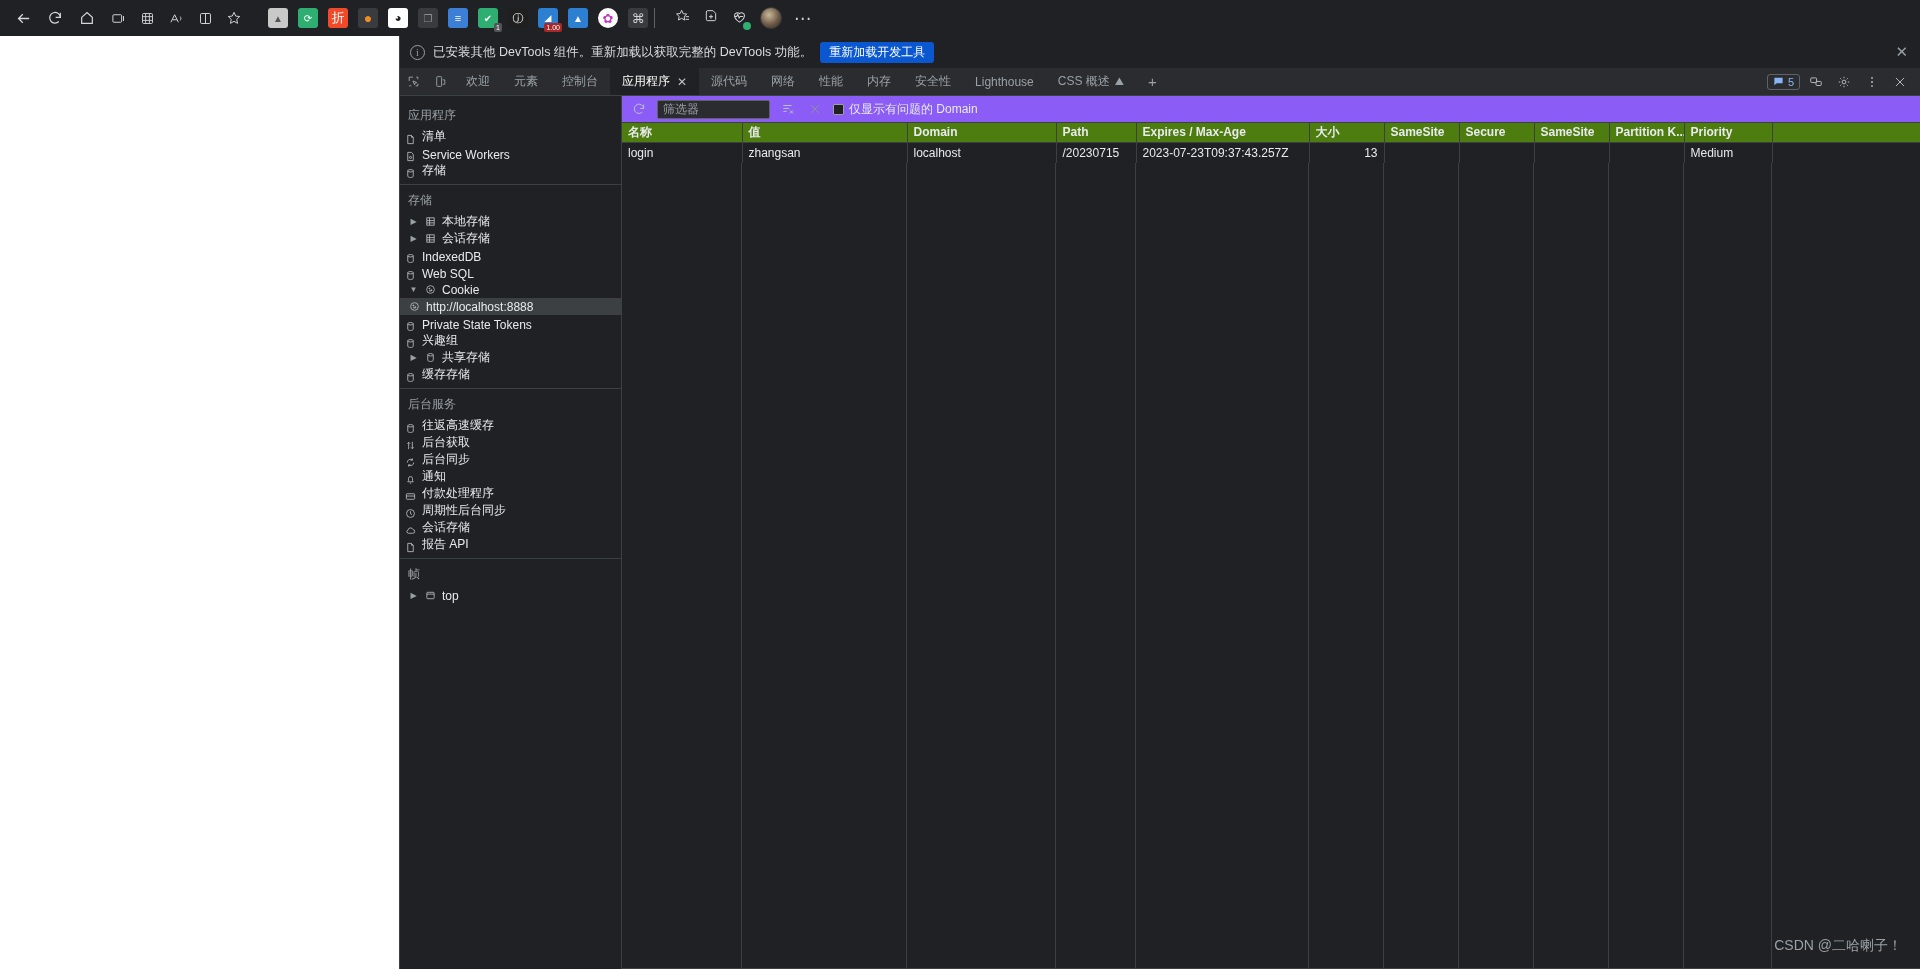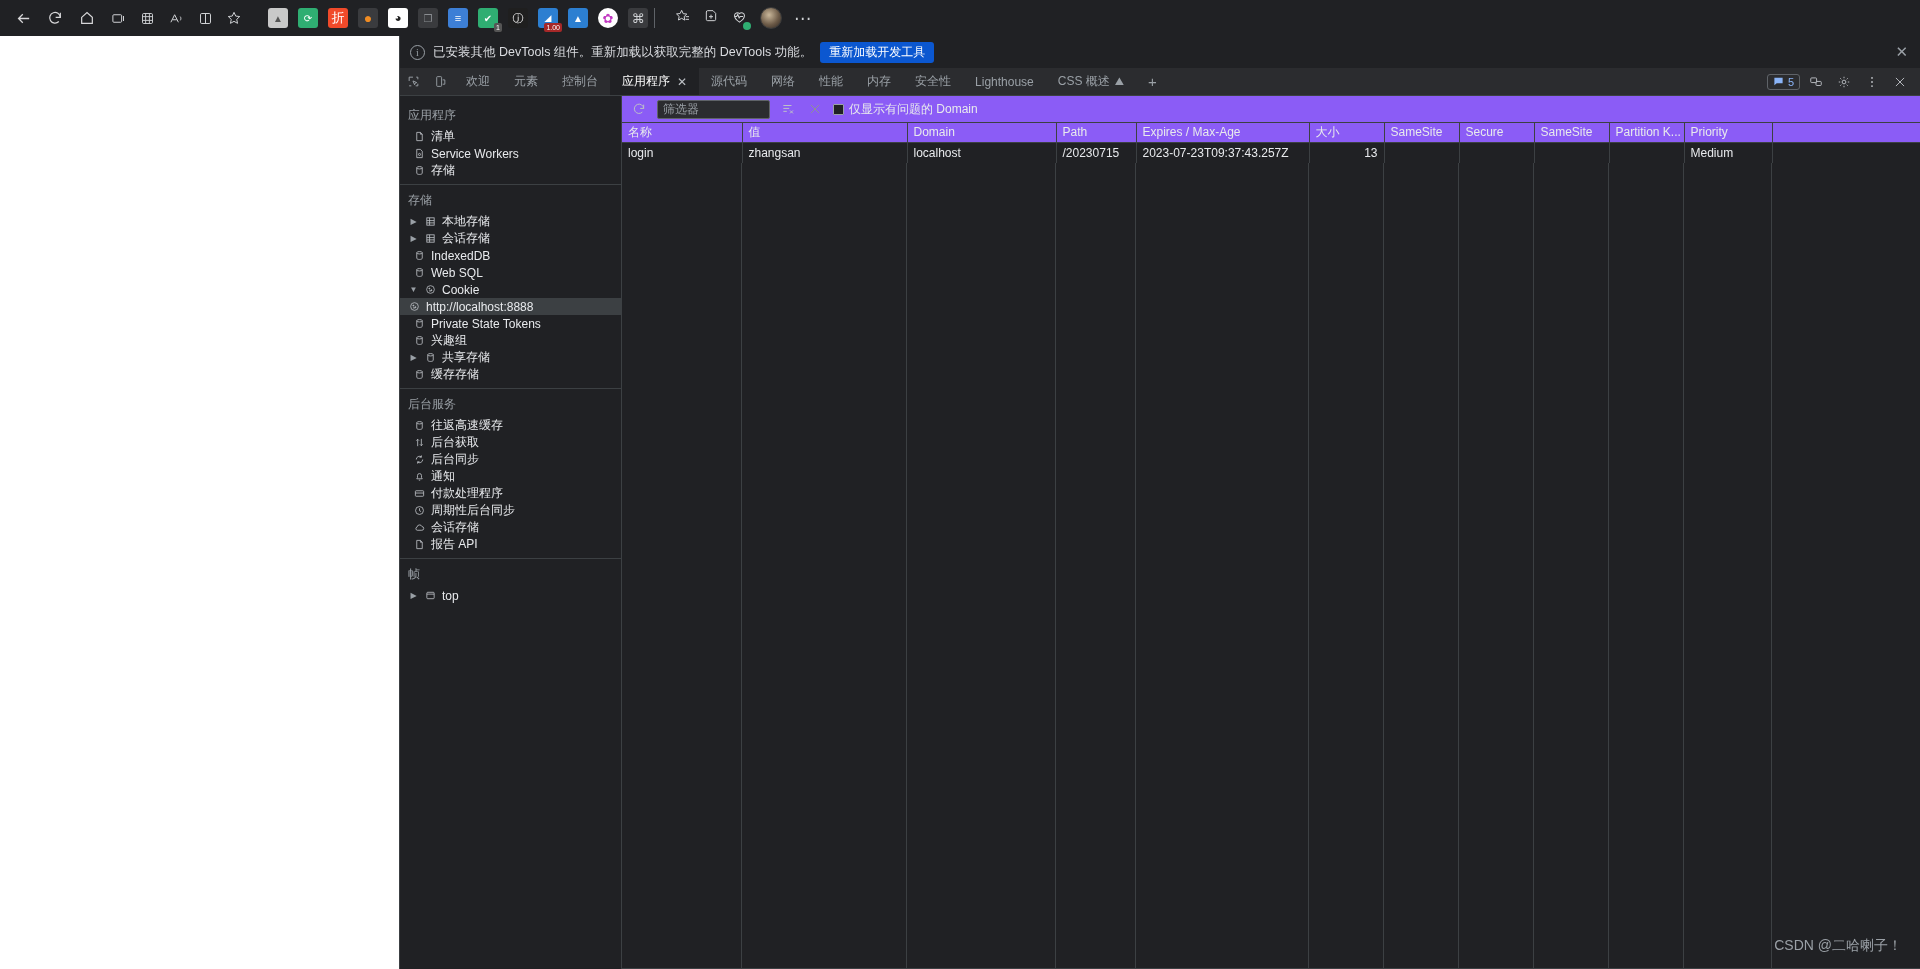--- a/index.html
+++ b/index.html
@@ -142,21 +142,21 @@
   .sb-item.sel { background: #3c4043; }
   .sb-arrow {
     width: 11px; flex: 0 0 11px; color: #9aa0a6;
     font-size: 8px; text-align: center; line-height: 17px;
   }
   .sb-icon {
     width: 13px; flex: 0 0 13px; display: flex;
     align-items: center; justify-content: center; color: #bdc1c6;
   }
   .sb-label { font-size: 12px; }
-  .indent-1 { padding-left: 13px; }
+  .indent-1 { padding-left: 4px; align-items: flex-end; }
   .indent-2 { }
 
   
   .dt-main { flex: 1 1 auto; display: flex; flex-direction: column; min-width: 0; }
   .cookie-toolbar {
     height: 27px; flex: 0 0 27px;
     background: #8b5cf6; border-bottom: 1px solid #3c4043;
     display: flex; align-items: center; gap: 9px; padding: 0 8px;
     font-size: 12px; color: #cfd1d4;
   }
@@ -173,21 +173,21 @@
   .chk {
     width: 11px; height: 11px; border: 1px solid #9aa0a6;
     border-radius: 1px; background: #202124;
   }
 
   
   .ck-table-wrap { flex: 1 1 auto; overflow: hidden; background: #202124; display: flex;
     flex-direction: column; min-height: 0; }
   .ck-table { width: 100%; border-collapse: collapse; table-layout: fixed; font-size: 12px; }
   .ck-table th {
-    background: #8b5cf6; color: #e8eaed; font-weight: normal;
+    background: #4d7c0f; color: #e8eaed; font-weight: bold;
     text-align: left; height: 19px; padding: 0 6px;
     border-right: 1px solid #3c4043; border-bottom: 1px solid #3c4043;
     font-size: 12px; overflow: hidden; white-space: nowrap;
   }
   .ck-table th.num, .ck-table td.num { text-align: right; }
   .ck-table td {
     height: 21px; padding: 0 6px; color: #e8eaed;
     border-right: 1px solid #3c4043;
     white-space: nowrap; overflow: hidden;
   }

